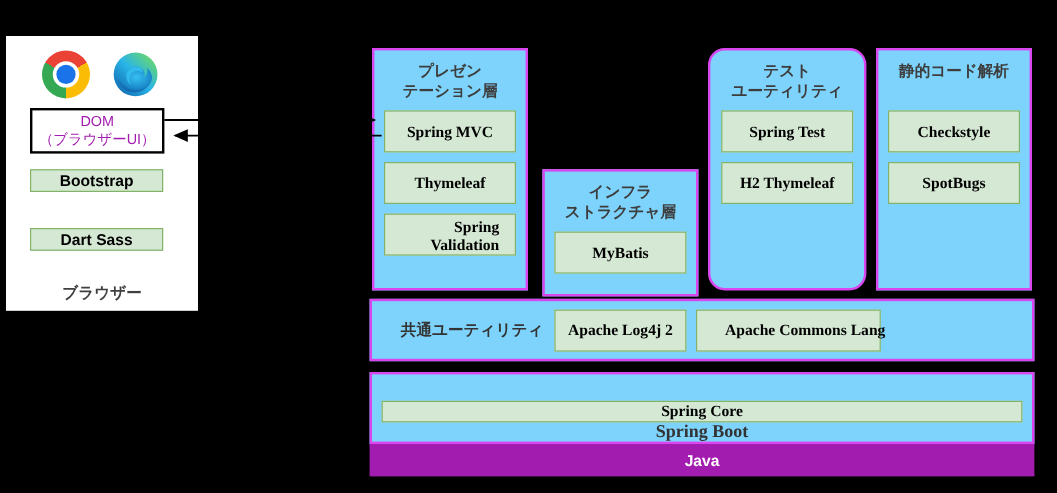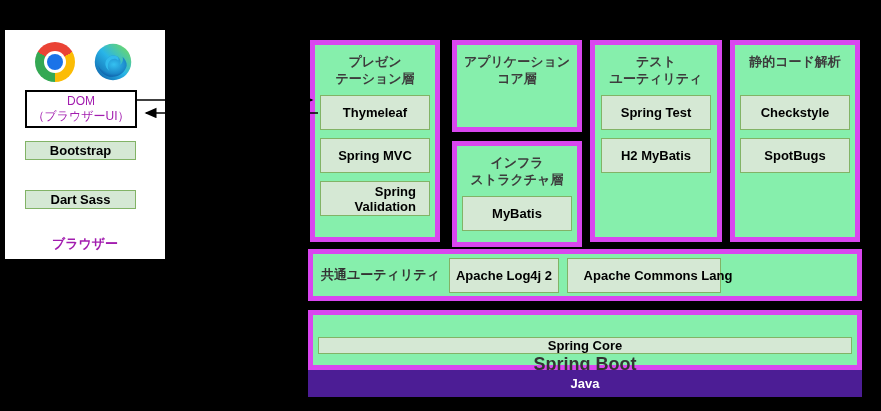--- a/index.html
+++ b/index.html
@@ -16,36 +16,36 @@
   .dom{position:absolute;left:20px;top:60px;width:112px;height:38px;background:#fff;
     border:2px solid #000;box-sizing:border-box;display:flex;flex-direction:column;
     align-items:center;justify-content:center;font-size:12px;line-height:15px;color:#a21caf;}
   .gbox{background:#d5e8d4;border:1px solid #82b366;box-sizing:border-box;
     display:flex;align-items:center;justify-content:center;
     font-size:13px;font-weight:bold;color:#000;}
   .gbox span{white-space:nowrap;}
   .gbox span.wrap{white-space:normal;max-width:82px;text-align:right;line-height:15px;}
   .pbox{position:absolute;left:20px;width:111px;height:19px;}
   .caption{position:absolute;bottom:6px;left:0;width:100%;text-align:center;
-    font-size:13px;font-weight:bold;color:#a21caf;}
+    font-size:13px;font-weight:bold;color:#404040;}
   
-  .container{position:absolute;background:#86efac;border:5px solid #d946ef;box-sizing:border-box;}
+  .container{position:absolute;background:#7dd3fc;border:2px solid #d946ef;box-sizing:border-box;font-family:Liberation Serif, serif;}
   .col-header{padding-top:8px;height:42px;text-align:center;font-size:13px;font-weight:bold;
     color:#3d3d3d;line-height:17px;}
   .col .gbox{width:110px;height:35px;margin:0 auto 8px auto;}
   
   .common{display:flex;align-items:center;}
-  .common-label{width:128px;padding-left:8px;font-size:13px;font-weight:bold;color:#333;}
+  .common-label{width:128px;padding-left:8px;font-size:13px;font-weight:bold;color:#333;margin-left:16px;}
   .common .gbox{height:35px;margin:0 8px 0 0;}
   .common .b1{width:110px;}
   .common .b2{width:154px;padding-left:28px;}
   
   .boot{display:flex;flex-direction:column;align-items:center;padding-top:22px;}
   .core-bar{width:534px;height:32px;}
-  .boot-label{flex:1;display:flex;align-items:center;font-size:18px;font-weight:bold;color:#333;}
+  .boot-label{flex:1;display:flex;align-items:center;font-size:15px;font-weight:bold;color:#333;}
   .java-bar{display:flex;align-items:center;justify-content:center;
     font-size:13px;font-weight:bold;color:#fff;}
   .arrows{position:absolute;left:0;top:0;pointer-events:none;}
 </style>
 </head>
 <body>
 
 <div class="stage">
 
   <div class="panel">
@@ -84,57 +84,51 @@
     </div>
     <div class="caption">ブラウザー</div>
   </div>
 
   <div class="container col" style="left:310px;top:40px;width:130px;height:202px;">
     <div class="col-header">
       <span>プレゼン</span><br>
       <span>テーション層</span>
     </div>
     <div class="gbox">
-      <span>Thymeleaf</span>
+      <span>Spring MVC</span>
     </div>
     <div class="gbox">
-      <span>Spring MVC</span>
+      <span>Thymeleaf</span>
     </div>
     <div class="gbox">
       <span class="wrap">Spring Validation</span>
     </div>
   </div>
 
-  <div class="container col" style="left:452px;top:40px;width:130px;height:92px;">
-    <div class="col-header">
-      <span>アプリケーション</span><br>
-      <span>コア層</span>
-    </div>
-  </div>
 
   <div class="container col" style="left:452px;top:141px;width:130px;height:106px;">
     <div class="col-header">
       <span>インフラ</span><br>
       <span>ストラクチャ層</span>
     </div>
     <div class="gbox">
       <span>MyBatis</span>
     </div>
   </div>
 
-  <div class="container col" style="left:590px;top:40px;width:132px;height:202px;">
+  <div class="container col" style="left:590px;top:40px;width:132px;height:202px;border-radius:14px;">
     <div class="col-header">
       <span>テスト</span><br>
       <span>ユーティリティ</span>
     </div>
     <div class="gbox">
       <span>Spring Test</span>
     </div>
     <div class="gbox">
-      <span>H2 MyBatis</span>
+      <span>H2 Thymeleaf</span>
     </div>
   </div>
 
   <div class="container col" style="left:730px;top:40px;width:130px;height:202px;">
     <div class="col-header">
       <span>静的コード解析</span><br>
       <span></span>
     </div>
     <div class="gbox">
       <span>Checkstyle</span>
@@ -154,21 +148,21 @@
     </div>
   </div>
 
   <div class="container boot" style="left:308px;top:310px;width:554px;height:60px;">
     <div class="gbox core-bar">
       <span>Spring Core</span>
     </div>
     <div class="boot-label">Spring Boot</div>
   </div>
 
-  <div class="java-bar" style="position:absolute;left:308px;top:370px;width:554px;height:27px;background:#4c1d95;">
+  <div class="java-bar" style="position:absolute;left:308px;top:370px;width:554px;height:27px;background:#a21caf;">
     <span>Java</span>
   </div>
 
   <svg class="arrows" width="881" height="411">
     <defs>
       <marker id="arrHead" markerWidth="9" markerHeight="8" refX="7" refY="3.5" orient="auto">
         <path d="M0,0 L8,3.5 L0,7 Z" fill="#000"></path>
       </marker>
     </defs>
     <line x1="137" y1="100" x2="312" y2="100" stroke="#000" stroke-width="1.5" marker-end="url(#arrHead)"></line>

